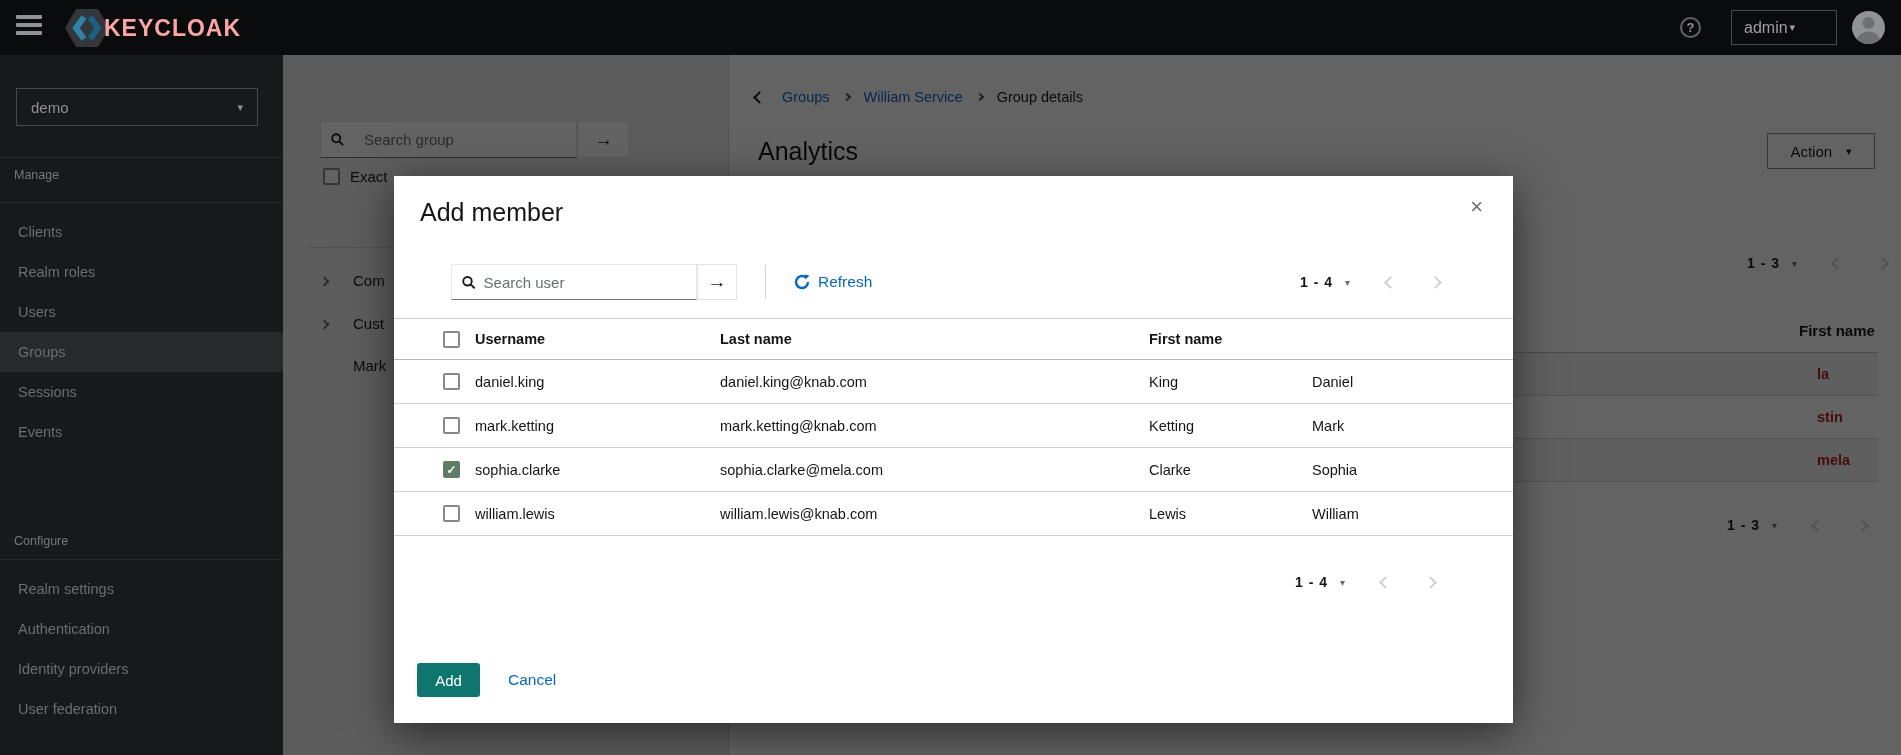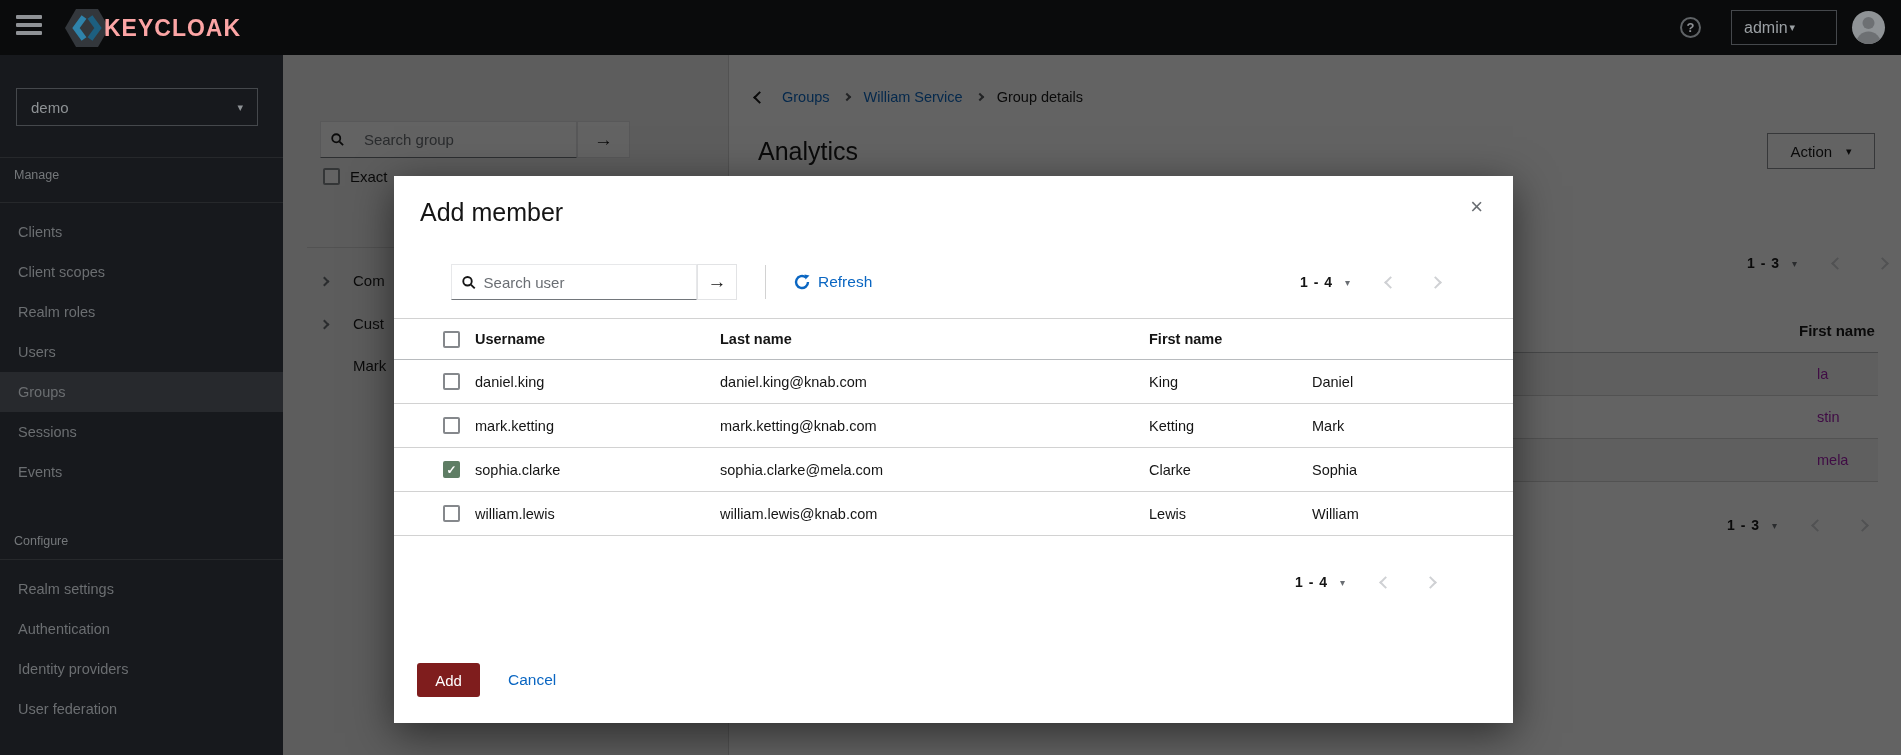--- a/index.html
+++ b/index.html
@@ -66,21 +66,21 @@
   .pag-count { font-weight:bold; letter-spacing:1px; }
   .pag-caret { color:#6a6e73; font-size:10px; margin-left:2px; cursor:pointer; }
   .pag-nav { width:9px; height:9px; color:#cfd1d4; border-width:2px; margin-left:26px; cursor:pointer; }
 
   .bg-pag-top { position:absolute; right:14px; top:200px; }
   .bg-pag-bottom { position:absolute; right:34px; top:462px; }
   .bg-header { position:absolute; left:300px; right:23px; top:255px; height:43px; border-bottom:1px solid #b8bbbe; }
   .bg-header .h1 { position:absolute; left:770px; top:12px; font-weight:bold; font-size:15px; color:#151515; }
   .bg-row { position:absolute; left:300px; right:23px; height:43px; border-bottom:1px solid #d2d2d2; }
   .bg-row.stripe { background:#f5f5f5; }
-  .bg-row .frag { position:absolute; left:788px; top:13px; font-size:14.5px; color:#a21caf; }
+  .bg-row .frag { position:absolute; left:788px; top:13px; font-size:14.5px; color:#b91c1c;font-weight:bold; }
 
   
   .backdrop { position:absolute; left:283px; top:55px; right:0; bottom:0; background:rgba(3,3,3,0.62); z-index:40; }
   .modal { position:absolute; left:394px; top:176px; width:1119px; height:547px; background:#fff; z-index:50;
            box-shadow:0 10px 40px rgba(0,0,0,0.55); }
   .modal-title { position:absolute; left:26px; top:22px; font-size:25px; color:#151515; font-weight:500; }
   .modal-close { position:absolute; right:30px; top:20px; font-size:22px; color:#6a6e73; cursor:pointer; line-height:1; }
   .modal-toolbar { position:absolute; left:46px; top:88px; right:26px; height:36px; display:flex; align-items:center; }
   .modal-search { width:297px; height:36px; display:flex; background:#fff;padding-left:11px; }
   .modal-search .sfield { flex:1; display:flex; align-items:center; gap:8px; padding:0 10px;
@@ -90,21 +90,21 @@
   .refresh { display:flex; align-items:center; gap:8px; color:#0a66c2; font-size:15.5px; cursor:pointer; }
   .modal-pag-top { position:absolute; right:47px; top:0; height:36px; }
   .mtable { position:absolute; left:0; top:142px; width:1119px; }
   .mrow { display:grid; grid-template-columns:55px 245px 429px 163px auto; align-items:center;
           padding-left:26px; border-bottom:1px solid #d2d2d2; font-size:14.5px; color:#151515; }
   .mrow.mhead { height:42px; font-weight:bold; border-top:1px solid #d2d2d2; border-bottom:1px solid #b8bbbe; }
   .mrow.mdata { height:44px; }
   .mrow .cb { margin-left:23px; }
   .modal-pag-bottom { position:absolute; right:78px; top:398px; }
   .modal-footer { position:absolute; left:23px; top:487px; display:flex; align-items:center; gap:28px; }
-  .btn-primary { width:63px; height:34px; background:#7f1d1d; color:#fff; border:none; border-radius:3px;
+  .btn-primary { width:63px; height:34px; background:#0f766e; color:#fff; border:none; border-radius:3px;
                  font-size:15px; cursor:pointer; font-family:"Liberation Sans", sans-serif; }
   .link { color:#0a66c2; font-size:15.5px; text-decoration:none; cursor:pointer; }
 </style>
 </head>
 <body>
 
 <div class="app">
 
   <header class="masthead">
     <div class="hamburger">
@@ -138,21 +138,20 @@
   <nav class="sidebar">
     <div class="realm-select">
       <span>demo</span>
       <span class="caret">▾</span>
     </div>
     <div class="sb-divider" style="top:102px"></div>
     <div class="sb-section" style="top:113px">Manage</div>
     <div class="sb-divider" style="top:147px"></div>
     <div class="nav" style="top:157px">
       <div class="nav-item">Clients</div>
-      <div class="nav-item">Client scopes</div>
       <div class="nav-item">Realm roles</div>
       <div class="nav-item">Users</div>
       <div class="nav-item selected">Groups</div>
       <div class="nav-item">Sessions</div>
       <div class="nav-item">Events</div>
     </div>
     <div class="sb-section" style="top:479px">Configure</div>
     <div class="sb-divider" style="top:504px"></div>
     <div class="nav" style="top:514px">
       <div class="nav-item">Realm settings</div>

